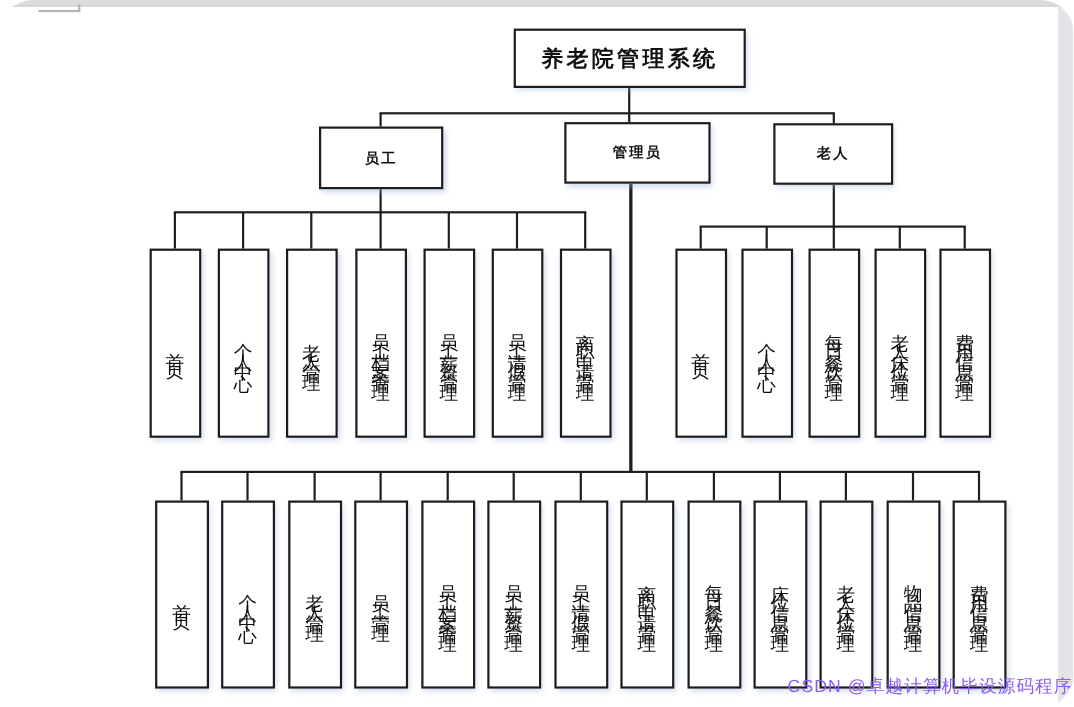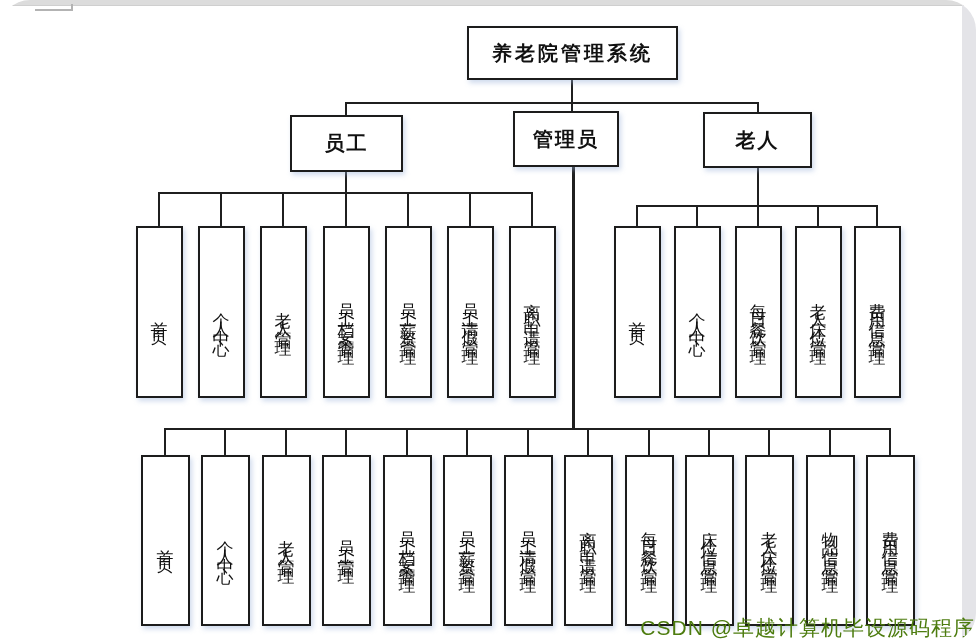--- a/index.html
+++ b/index.html
@@ -36,42 +36,42 @@
     background: #ffffff;
     border: 2px solid #1c1c1c;
     display: flex;
     align-items: center;
     justify-content: center;
     color: #111111;
     box-shadow: 2px 3px 5px rgba(150,175,215,0.45);
     z-index: 2;
   }
   .root-node { font-size: 20px; font-weight: bold; letter-spacing: 3px; }
-  .branch-node { font-size: 20px; font-weight: bold; letter-spacing: 2px; }
+  .branch-node { font-size: 13px; font-weight: bold; letter-spacing: 2px; }
   .vtext {
     writing-mode: vertical-rl;
     text-orientation: upright;
     font-size: 17px;
     letter-spacing: 9px;
     line-height: 1;
     padding-top: 9px; 
   }
   
   .conn {
     position: absolute;
     background: #1f1f1f;
     z-index: 1;
   }
   
   .watermark {
     position: absolute;
     right: 1px;
     top: 614px;
-    font-size: 21px;
-    color: #4d7c0f;
+    font-size: 16px;
+    color: #8b5cf6;
     white-space: nowrap;
     z-index: 5;
     font-family: "Liberation Sans", sans-serif;
     letter-spacing: 1px;
   }
 </style>
 </head>
 <body>
 
 <div id="screen">
@@ -83,21 +83,21 @@
 
   <div id="stage">
     <div class="node root-node" style="left:467px; top:26px; width:211px; height:54px;">
       <span>养老院管理系统</span>
     </div>
 
     <div class="node branch-node" style="left:290px; top:115px; width:113px; height:57px;">
       <span>员工</span>
     </div>
 
-    <div class="node branch-node" style="left:513px; top:111px; width:106px; height:56px;">
+    <div class="node branch-node" style="left:513px; top:111px; width:133px; height:56px;">
       <span>管理员</span>
     </div>
 
     <div class="node branch-node" style="left:703px; top:112px; width:109px; height:56px;">
       <span>老人</span>
     </div>
   <div class="conn" style="left: 571px; top: 78px; width: 2px; height: 26px;"></div>
       <div class="conn" style="left: 345px; top: 102px; width: 414px; height: 2px;"></div>
       <div class="conn" style="left: 345px; top: 103px; width: 2px; height: 14px;"></div>
       <div class="conn" style="left: 571px; top: 103px; width: 2px; height: 10px;"></div>

